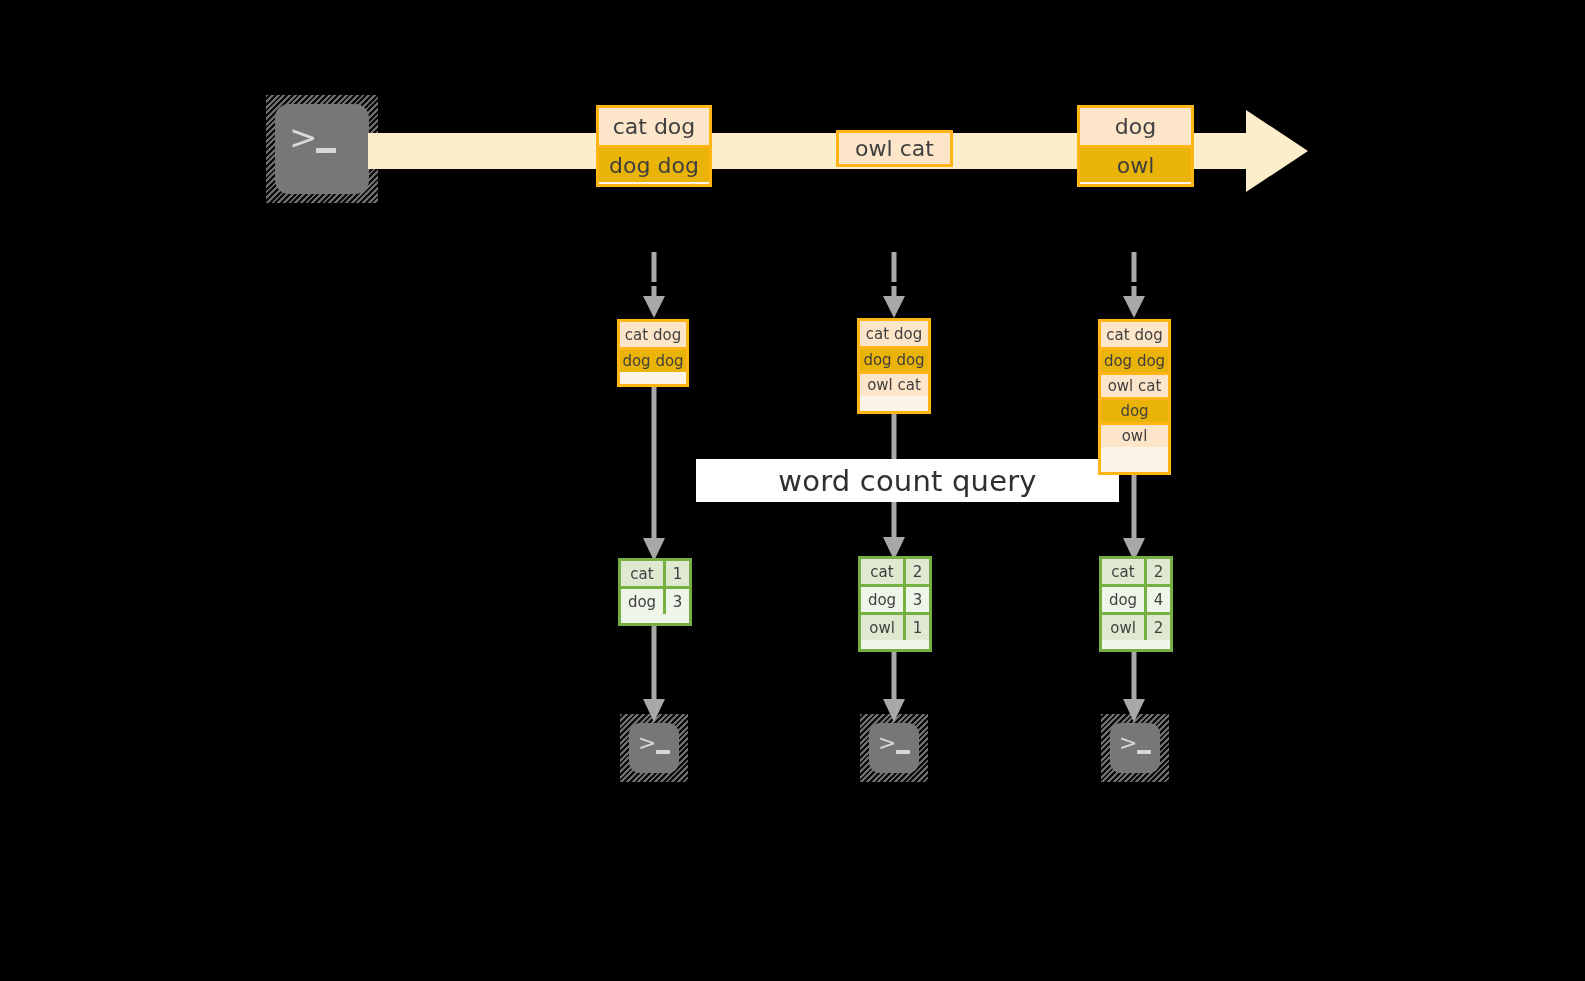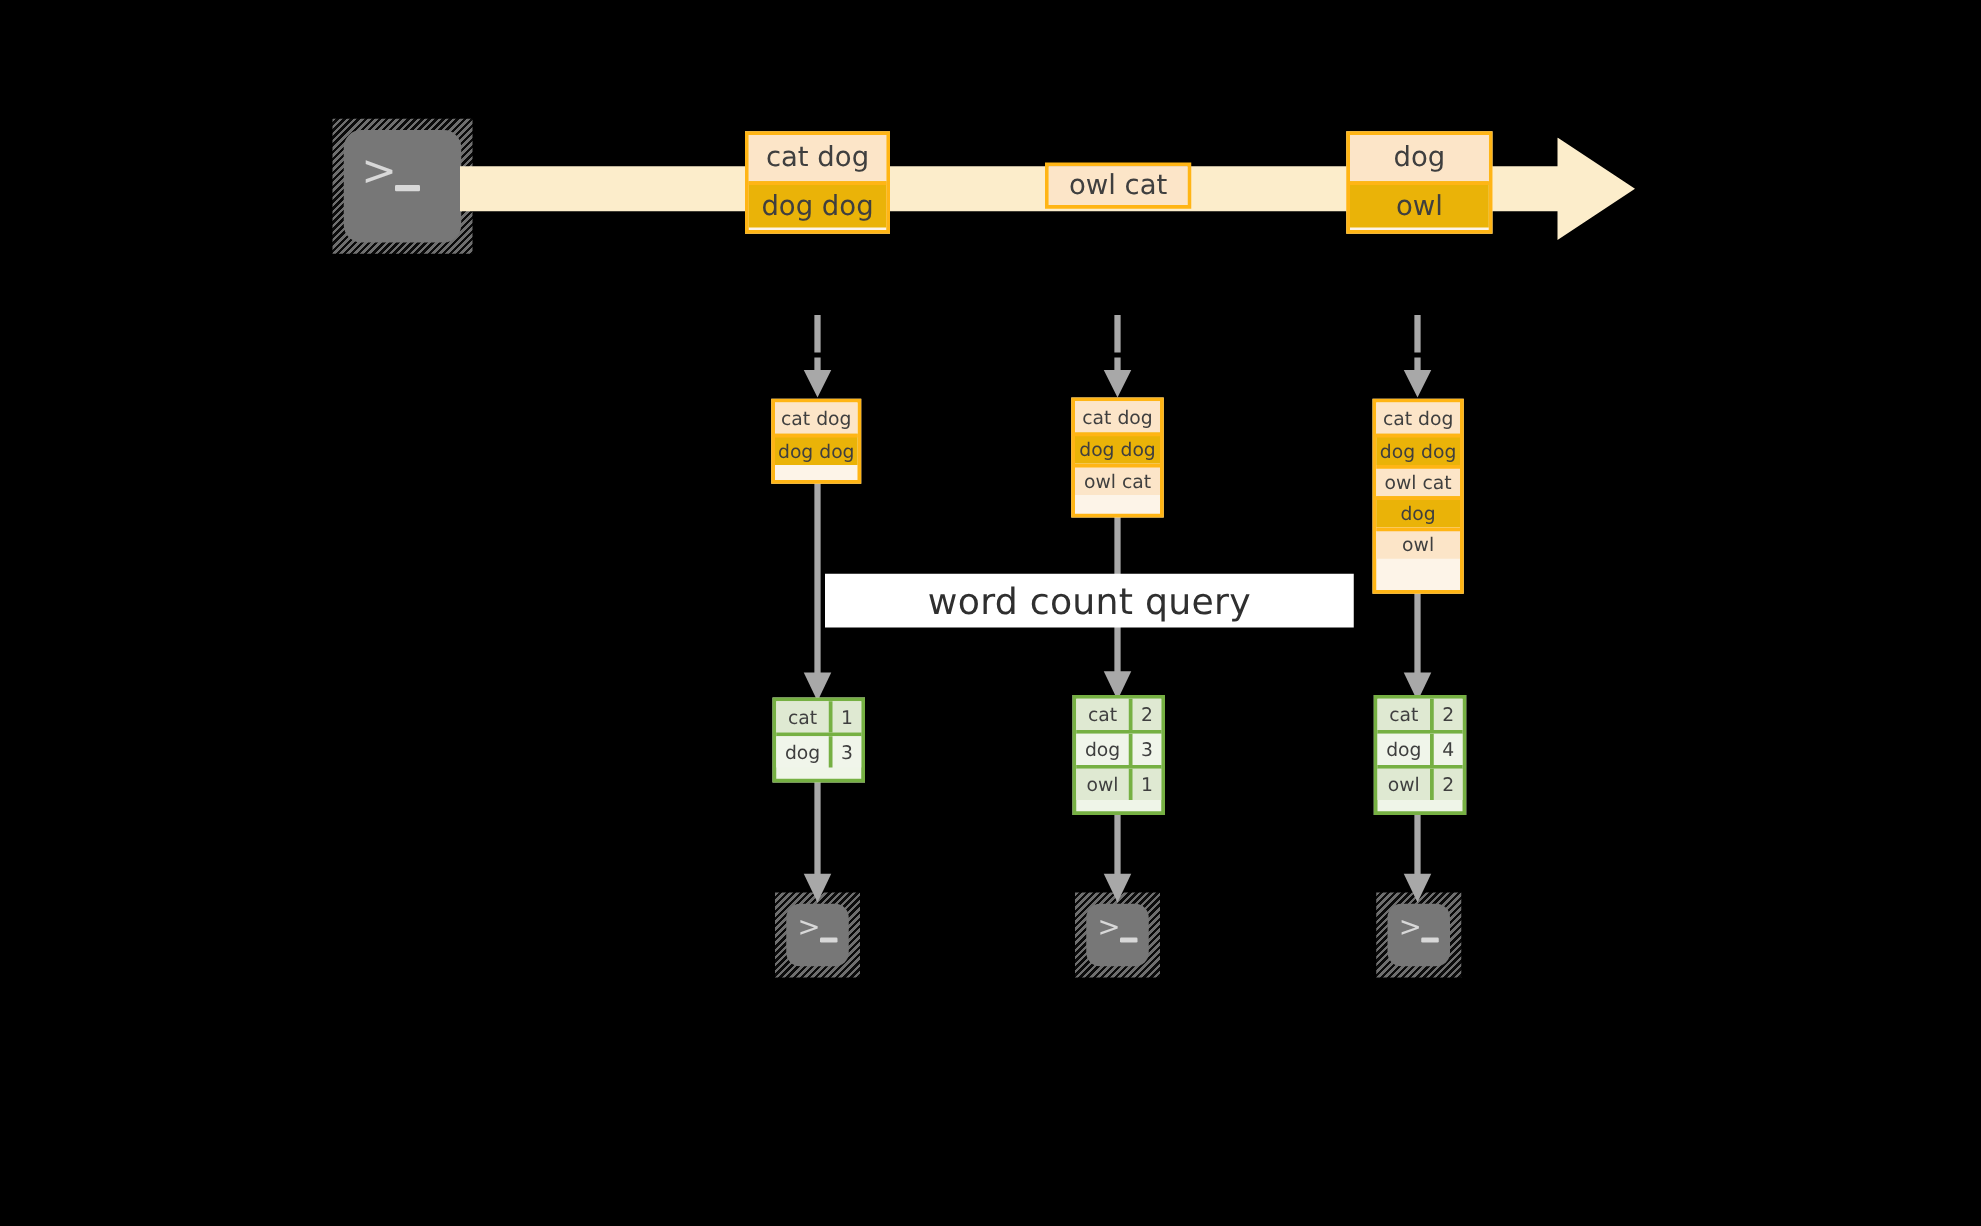--- a/index.html
+++ b/index.html
@@ -240,21 +240,21 @@
       <path d="M14,147 L3,124 L25,124 Z" fill="#A8A8A8"></path>
     </svg>
   </div>
   <div class="conn" style="left:1120px; top:474px; width:28px; height:88px;">
     <svg width="28" height="88" viewBox="0 0 28 88">
       <line x1="14" y1="0" x2="14" y2="70" stroke="#A8A8A8" stroke-width="5"></line>
       <path d="M14,87 L3,64 L25,64 Z" fill="#A8A8A8"></path>
     </svg>
   </div>
 
-  <div class="band" style="left:660px; top:459px; width:423px; height:43px;">
+  <div class="band" style="left:696px; top:459px; width:423px; height:43px;">
     <span class="band-label">word count query</span>
   </div>
 
   <div class="table" style="left:618px; top:558px; width:74px; height:68px;">
     <div class="trow">
       <div class="tcell word">cat</div>
       <div class="tcell count">1</div>
     </div>
     <div class="trow alt">
       <div class="tcell word">dog</div>

